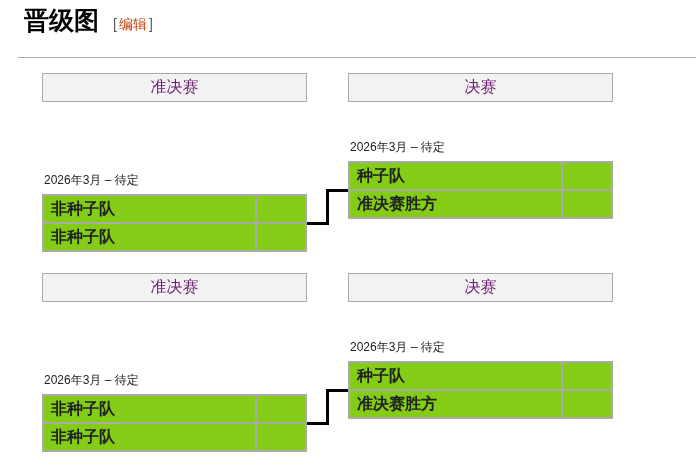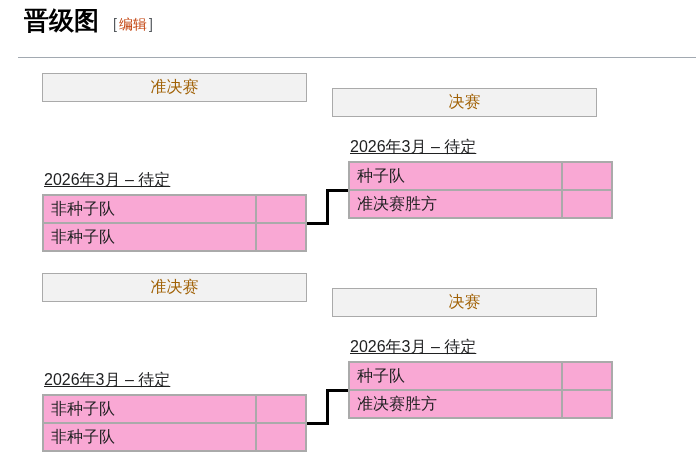--- a/index.html
+++ b/index.html
@@ -21,33 +21,33 @@
     border-top:1px solid #a2a9b1;
   }
   
   .section{position:absolute;left:0;width:696px;}
   #section-0{top:73px;height:200px;}
   #section-1{top:273px;height:203px;}
   .round-header{
     position:absolute;top:0;width:265px;height:29px;box-sizing:border-box;
     background:#f2f2f2;border:1px solid #aaa;
     display:flex;align-items:center;justify-content:center;
-    font-size:16px;color:#a16207;
+    font-size:16px;color:#701a75;
   }
   .round-header.left{left:42px;}
-  .round-header.right{left:332px;margin-top:15px;}
+  .round-header.right{left:348px;}
   
   .match{position:absolute;width:265px;}
   .match.right{left:348px;top:62px;}
   .match.left{left:42px;top:95px;}
-  .match .date{height:26px;line-height:24px;font-size:16px;padding-left:2px;white-space:nowrap;text-decoration:underline;}
+  .match .date{height:26px;line-height:24px;font-size:12px;padding-left:2px;white-space:nowrap;}
   .match table{width:265px;border-collapse:collapse;table-layout:fixed;}
   .match td{
-    border:2px solid #aaa;background:#f9a8d4;height:26px;
-    font-size:16px;padding:0 2px 0 7px;white-space:nowrap;overflow:hidden;
+    border:2px solid #aaa;background:#84cc16;height:26px;
+    font-size:16px;padding:0 2px 0 7px;white-space:nowrap;overflow:hidden;font-weight:bold;
   }
   .match td.score{width:48px;padding:0;}
   
   .conn{position:absolute;background:#000;}
   .conn.a{left:307px;top:149px;width:22px;height:3px;}
   .conn.b{left:326px;top:116px;width:3px;height:36px;}
   .conn.c{left:329px;top:116px;width:19px;height:3px;}
 </style>
 </head>
 <body>

